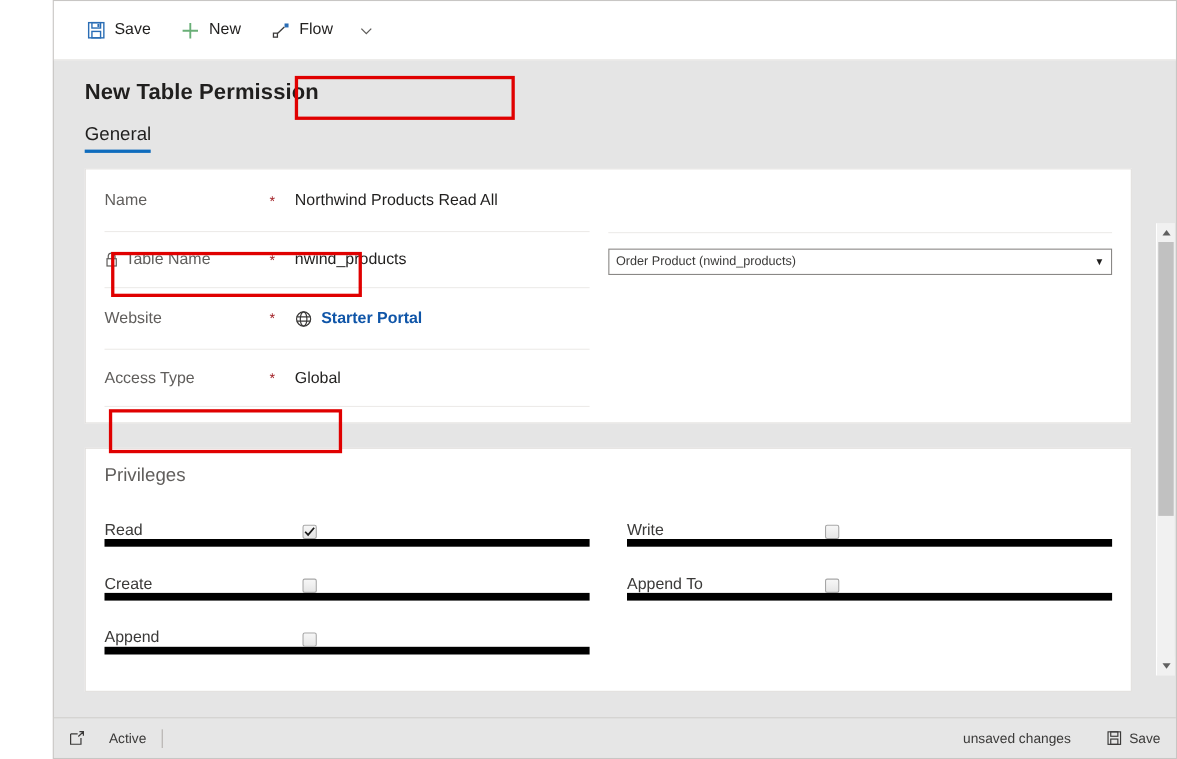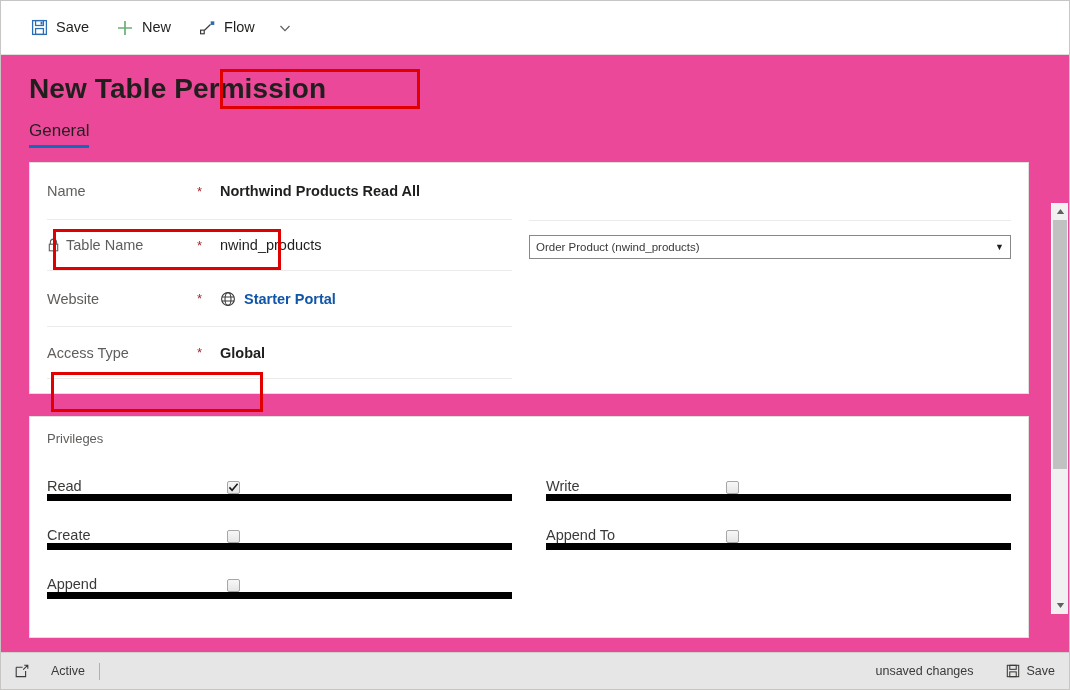--- a/index.html
+++ b/index.html
@@ -18,21 +18,22 @@
   }
 
   
   #app {
     position: absolute;
     inset: 0;
     border: 1px solid #c8c6c4;
     box-sizing: border-box;
     display: flex;
     flex-direction: column;
-    background: #ec4899;
+    background: #e5e5e5;
+    margin-left: 48px;
   }
 
   
   #commandbar {
     height: 54px;
     min-height: 54px;
     border-bottom: 1px solid #e1dfdd;
     display: flex;
     align-items: center;
     padding-left: 18px;
@@ -72,21 +73,21 @@
   
   #content {
     flex: 1;
     position: relative;
     overflow: hidden;
     display: flex;
     flex-direction: column;
   }
 
   #page-title {
-    font-size: 28px;
+    font-size: 20px;
     font-weight: 600;
     color: #201f1e;
     margin: 18px 0 0 28px;
     letter-spacing: .1px;
   }
 
   
   #tabs {
     margin: 16px 0 0 28px;
     display: flex;
@@ -125,21 +126,21 @@
 
   .card {
     border: 1px solid #e1dfdd;
     background: #ffffff;
     box-sizing: border-box;
   }
   #general-card { height: 232px; }
   #privileges-card { margin-top: 22px; height: 222px; }
 
   .section-header {
-    font-size: 13px;
+    font-size: 17px;
     color: #605e5c;
     padding: 14px 0 0 17px;
   }
 
   
   .frow {
     display: flex;
     align-items: center;
     height: 51px;
     margin: 0 17px;
@@ -167,21 +168,21 @@
     flex: none;
     line-height: 1;
   }
   .fvalue {
     font-size: 14.5px;
     color: #201f1e;
     display: flex;
     align-items: center;
     padding-left: 7px;
   }
-  .fvalue.bold { font-weight: 700; }
+  .fvalue.bold { font-weight: 400; }
   .fvalue.link {
     color: #0f55a8;
     font-weight: 600;
     cursor: pointer;
   }
   .fvalue .globe { margin-right: 8px; display: inline-flex; align-items: center; }
 
   
   .gen-grid {
     display: flex;

